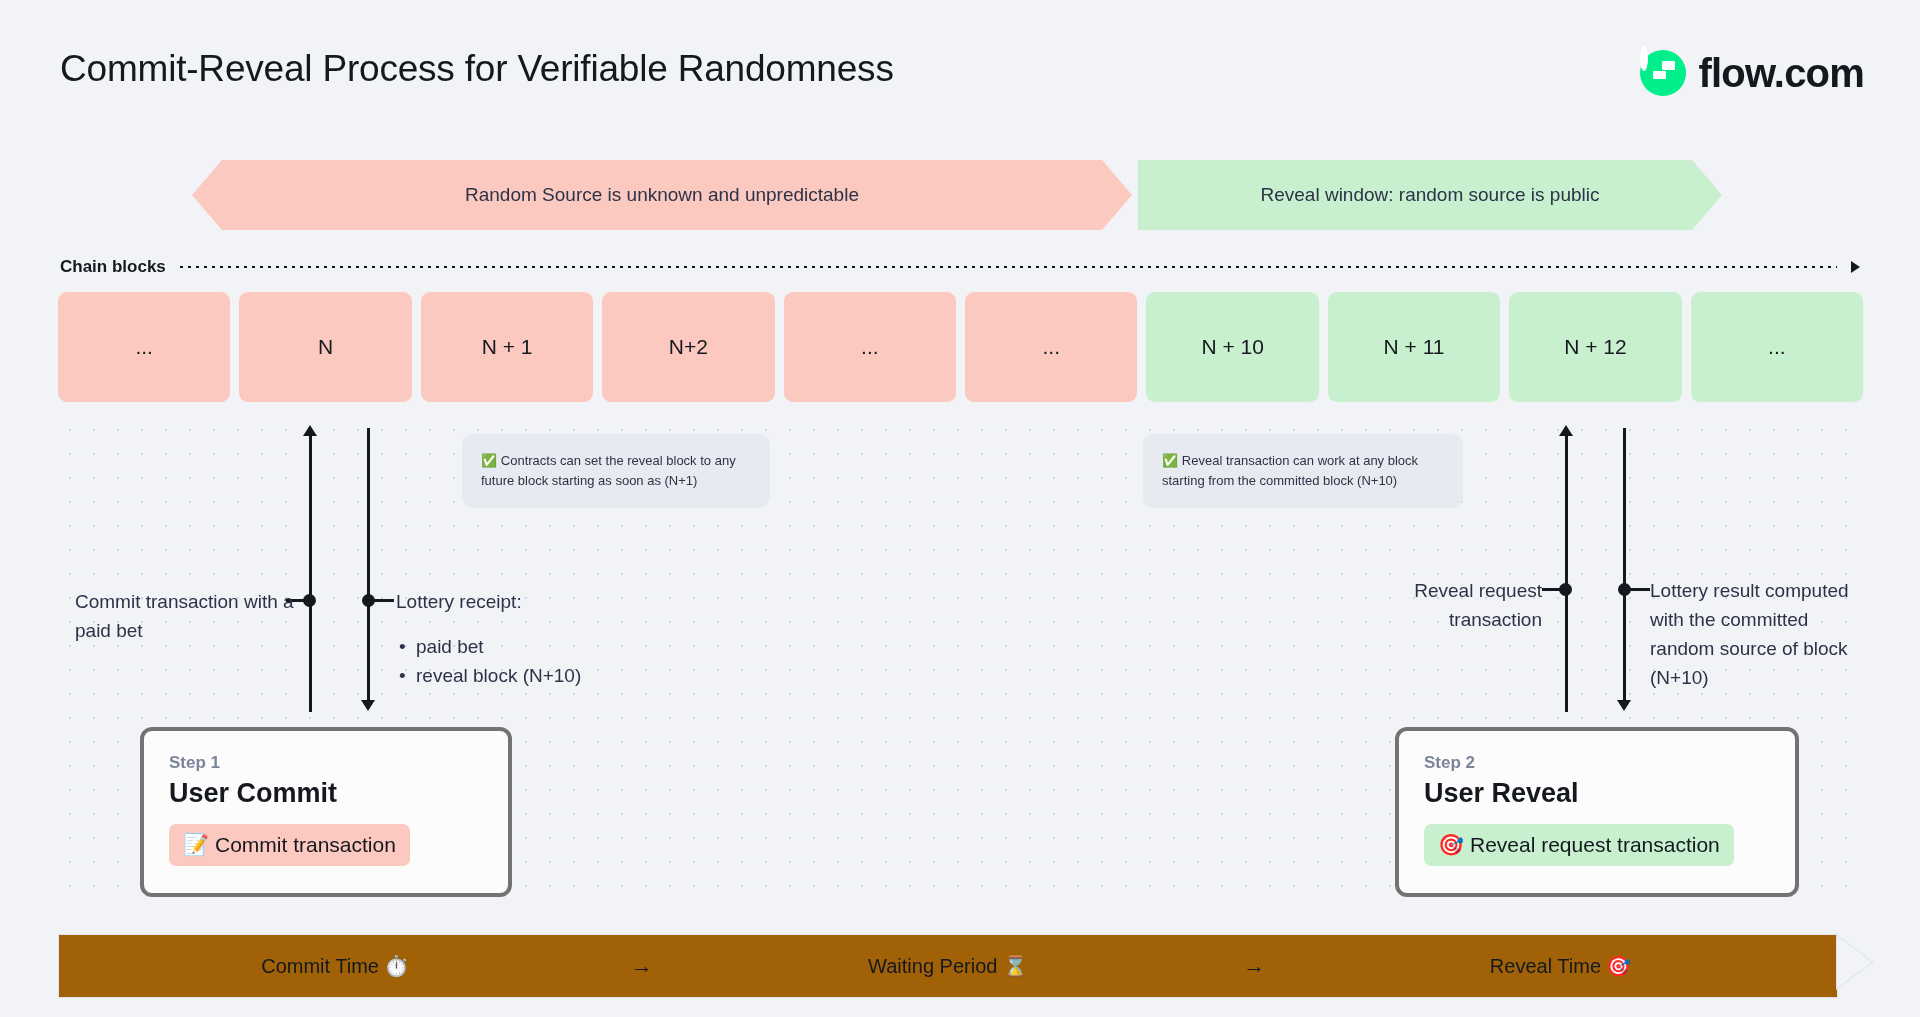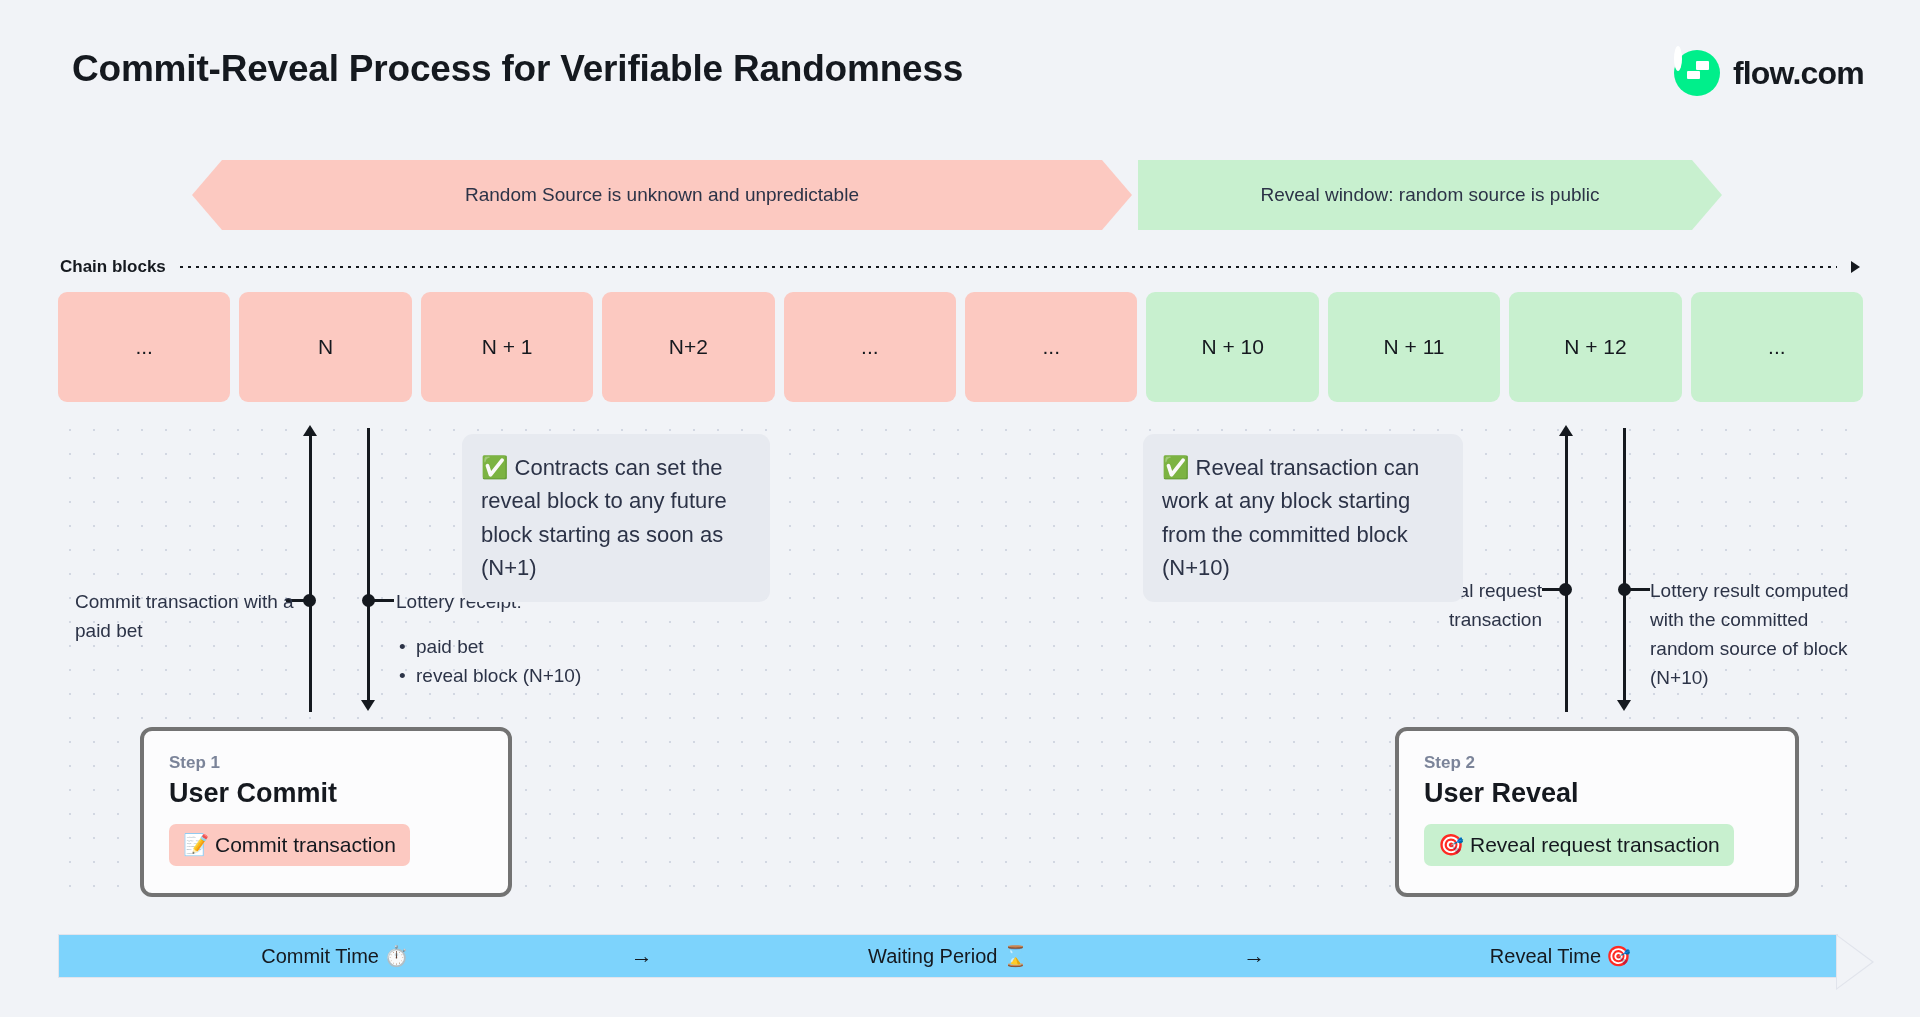--- a/index.html
+++ b/index.html
@@ -15,23 +15,23 @@
   }
 
   
   #header {
     position: absolute;
     left: 0; top: 0;
     width: 1920px; height: 118px;
   }
   #page-title {
     position: absolute;
-    left: 72px; top: 48px;
+    left: 60px; top: 48px;
     font-size: 37px;
-    font-weight: bold;
+    font-weight: normal;
     color: #15191f;
     letter-spacing: -0.2px;
   }
   #brand {
     position: absolute;
     right: 56px; top: 50px;
     display: flex;
     align-items: center;
     gap: 13px;
   }
@@ -46,21 +46,21 @@
     background: #fff;
   }
   #brand-mark .f-top  { left: 22px; top: 11px;  width: 13px; height: 9px;  border-radius: 1px; }
   #brand-mark .f-mid  { left: 13px; top: 21px;  width: 13px; height: 8px;  border-radius: 1px; }
   #brand-mark .f-ring {
     left: 13px; top: 24px; width: 15px; height: 15px;
     border-radius: 50%; background: transparent;
     border: 4px solid #fff;
   }
   #brand-name {
-    font-size: 32px;
+    font-size: 40px;
     font-weight: bold;
     color: #15191f;
     letter-spacing: -0.8px;
   }
 
   
   #phase-row {
     position: absolute;
     left: 192px; top: 160px;
     width: 1530px; height: 70px;
@@ -141,21 +141,21 @@
     background-image: radial-gradient(#d2d7e2 1.1px, transparent 1.2px);
     background-size: 24px 24px;
   }
 
   
   .note {
     position: absolute;
     background: #e7eaf0;
     border-radius: 11px;
     padding: 17px 19px;
-    font-size: 22px;
+    font-size: 13px;
     line-height: 1.52;
     color: #2c3347;
   }
   #note-commit { left: 462px; top: 434px; width: 308px; }
   #note-reveal { left: 1143px; top: 434px; width: 320px; }
 
   
   .vline {
     position: absolute;
     width: 2.5px;
@@ -227,22 +227,22 @@
     font-size: 21px;
     color: #15191f;
   }
   .step-badge.pink  { background: #fcc9c1; }
   .step-badge.green { background: #c8f0cf; }
 
   
   #timeline {
     position: absolute;
     left: 58px; top: 934px;
-    width: 1780px; height: 44px;
-    background: #7dd3fc;
+    width: 1780px; height: 64px;
+    background: #a16207;
     border: 1px solid #e1e4ec;
     display: flex;
     align-items: center;
   }
   #timeline .seg {
     flex: 1;
     text-align: center;
     font-size: 20px;
     color: #15191f;
   }

